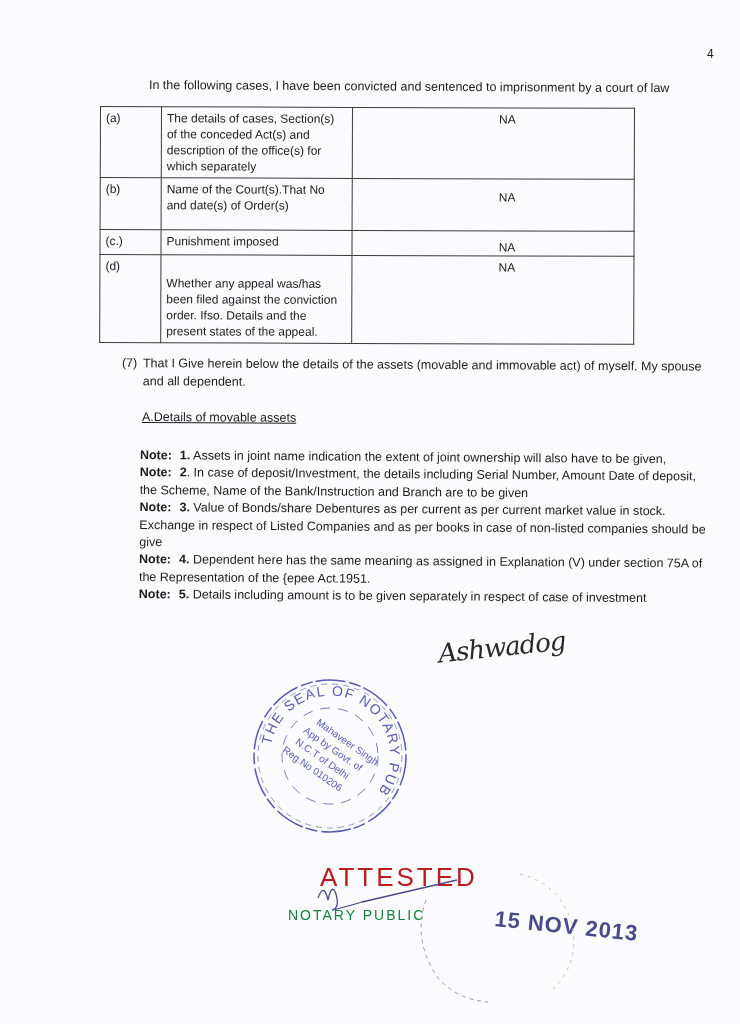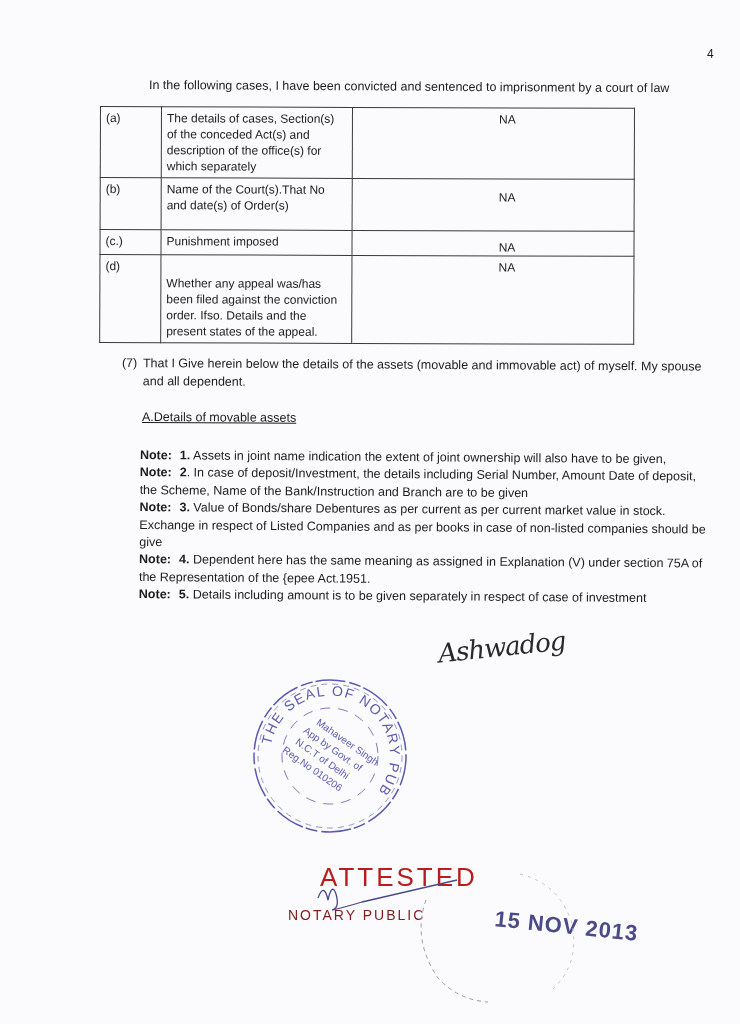--- a/index.html
+++ b/index.html
@@ -30,21 +30,21 @@
   .para7 { position: absolute; left: 122px; top: 354px; width: 580px; font-size: 12.5px; line-height: 18px; transform: rotate(0.35deg); transform-origin: left top; }
   .para7 .num { position: absolute; left: 0; top: 0; }
   .para7 .txt { margin-left: 21px; }
   .section-head { position: absolute; left: 142px; top: 410px; font-size: 12.5px; font-weight: normal; text-decoration: underline; transform: rotate(0.3deg); transform-origin: left top; }
   .notes { position: absolute; left: 140px; top: 447px; width: 575px; font-size: 12.5px; line-height: 17.4px; transform: rotate(0.45deg); transform-origin: left top; }
   .notes .note b { font-weight: bold; }
   .notes .note .lab { font-weight: bold; margin-right: 8px; }
   .signature { position: absolute; left: 438px; top: 632px; font-family: "DejaVu Serif", serif; font-style: italic; font-size: 26px; color: #2a2a2a; transform: rotate(-6deg); letter-spacing: -1px; }
   .seal { position: absolute; left: 250px; top: 676px; width: 160px; height: 160px; }
   .stamp-attested { position: absolute; left: 300px; top: 862px; font-size: 26px; letter-spacing: 3px; color: #b91c1c; margin-left: 20px; }
-  .stamp-notary { position: absolute; left: 288px; top: 907px; font-size: 14px; letter-spacing: 2px; color: #7f1d1d; }
+  .stamp-notary { position: absolute; left: 288px; top: 907px; font-size: 14px; letter-spacing: 2px; color: #15803d; }
   .stamp-date { position: absolute; left: 496px; top: 906px; font-size: 22px; font-weight: bold; color: #4a4a8a; transform: rotate(6deg); transform-origin: left top; letter-spacing: 1px; }
   .overlay { position: absolute; left: 0; top: 0; width: 740px; height: 1024px; pointer-events: none; }
 </style>
 </head>
 <body>
 
 <div class="page">
 
   <div class="page-number">4</div>
 

